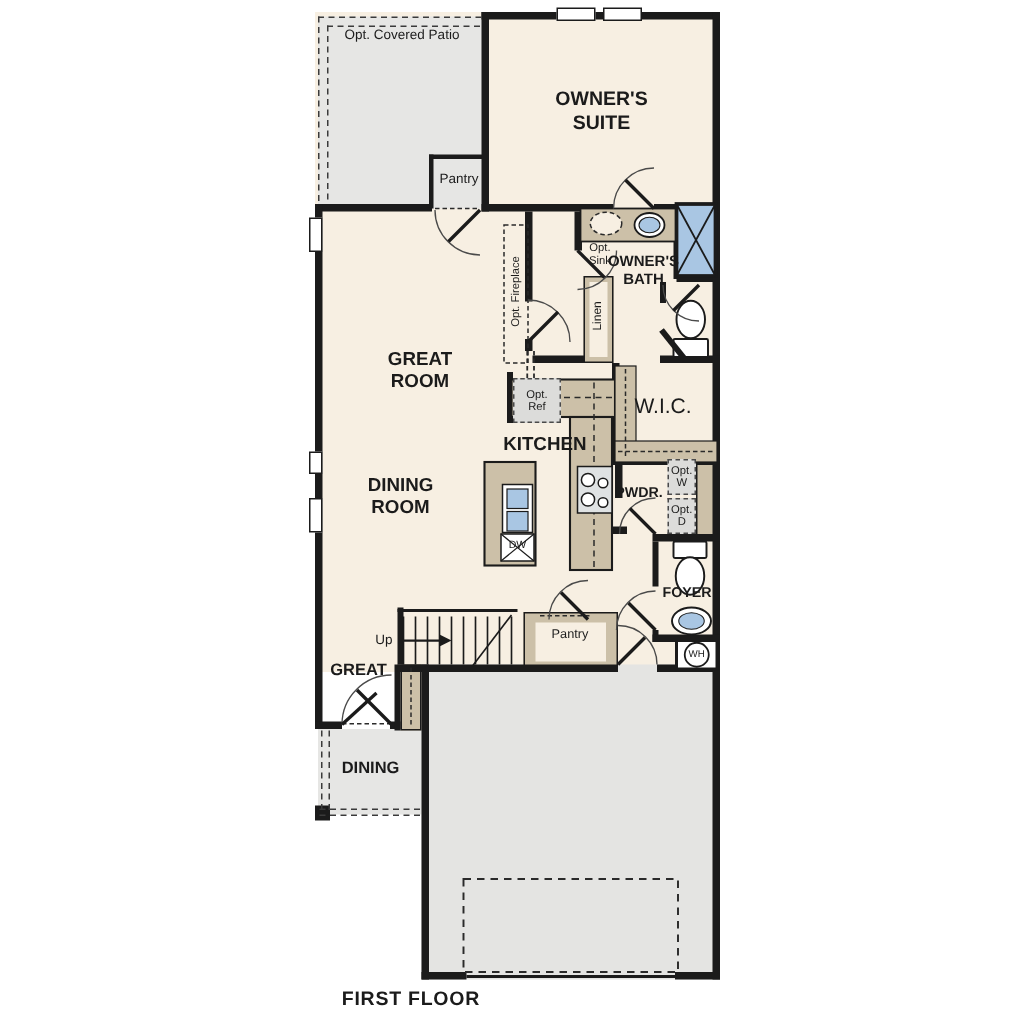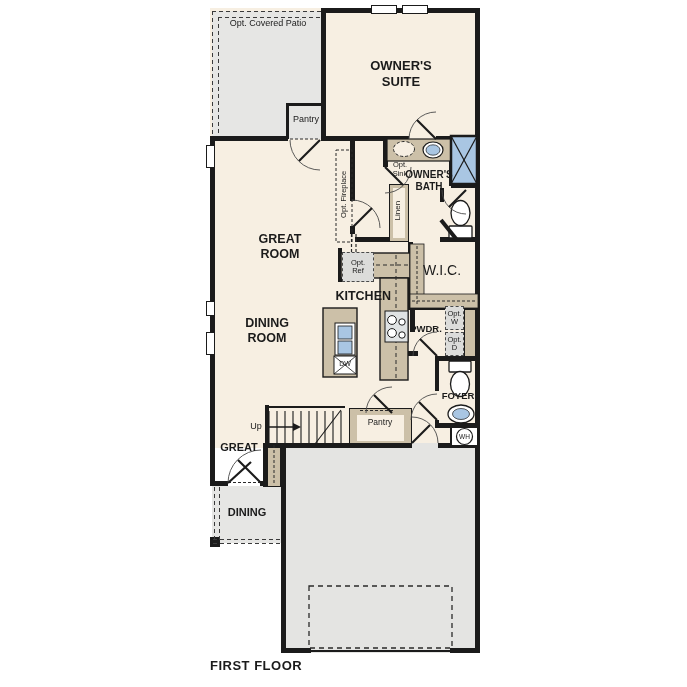--- a/index.html
+++ b/index.html
@@ -251,15 +251,15 @@
   <div class="lbl bold" style="left:217px;top:316px;width:100px;font-size:12.5px;line-height:15px;">DINING
 ROOM</div>
   <div class="lbl bold" style="left:406px;top:324px;width:40px;font-size:9.5px;">PWDR.</div>
   <div class="lbl" style="left:334px;top:360px;width:22px;font-size:7px;">DW</div>
   <div class="lbl bold" style="left:438px;top:391px;width:40px;font-size:9.5px;">FOYER</div>
   <div class="lbl" style="left:452px;top:433px;width:25px;font-size:6.5px;">WH</div>
   <div class="lbl" style="left:246px;top:421px;width:20px;font-size:9px;">Up</div>
   <div class="lbl" style="left:350px;top:418px;width:60px;font-size:8.5px;">Pantry</div>
   <div class="lbl bold" style="left:209px;top:441px;width:60px;font-size:11px;">GREAT</div>
   <div class="lbl bold" style="left:212px;top:506px;width:70px;font-size:11px;">DINING</div>
-  <div class="lbl bold" style="left:210px;top:659px;width:110px;font-size:13px;letter-spacing:0.5px;text-align:left;">FIRST FLOOR</div>
+  <div class="lbl bold" style="left:210px;top:659px;width:110px;font-size:13px;letter-spacing:0.5px;text-align:right;">FIRST FLOOR</div>
 
 </div>
 
 </body></html>

